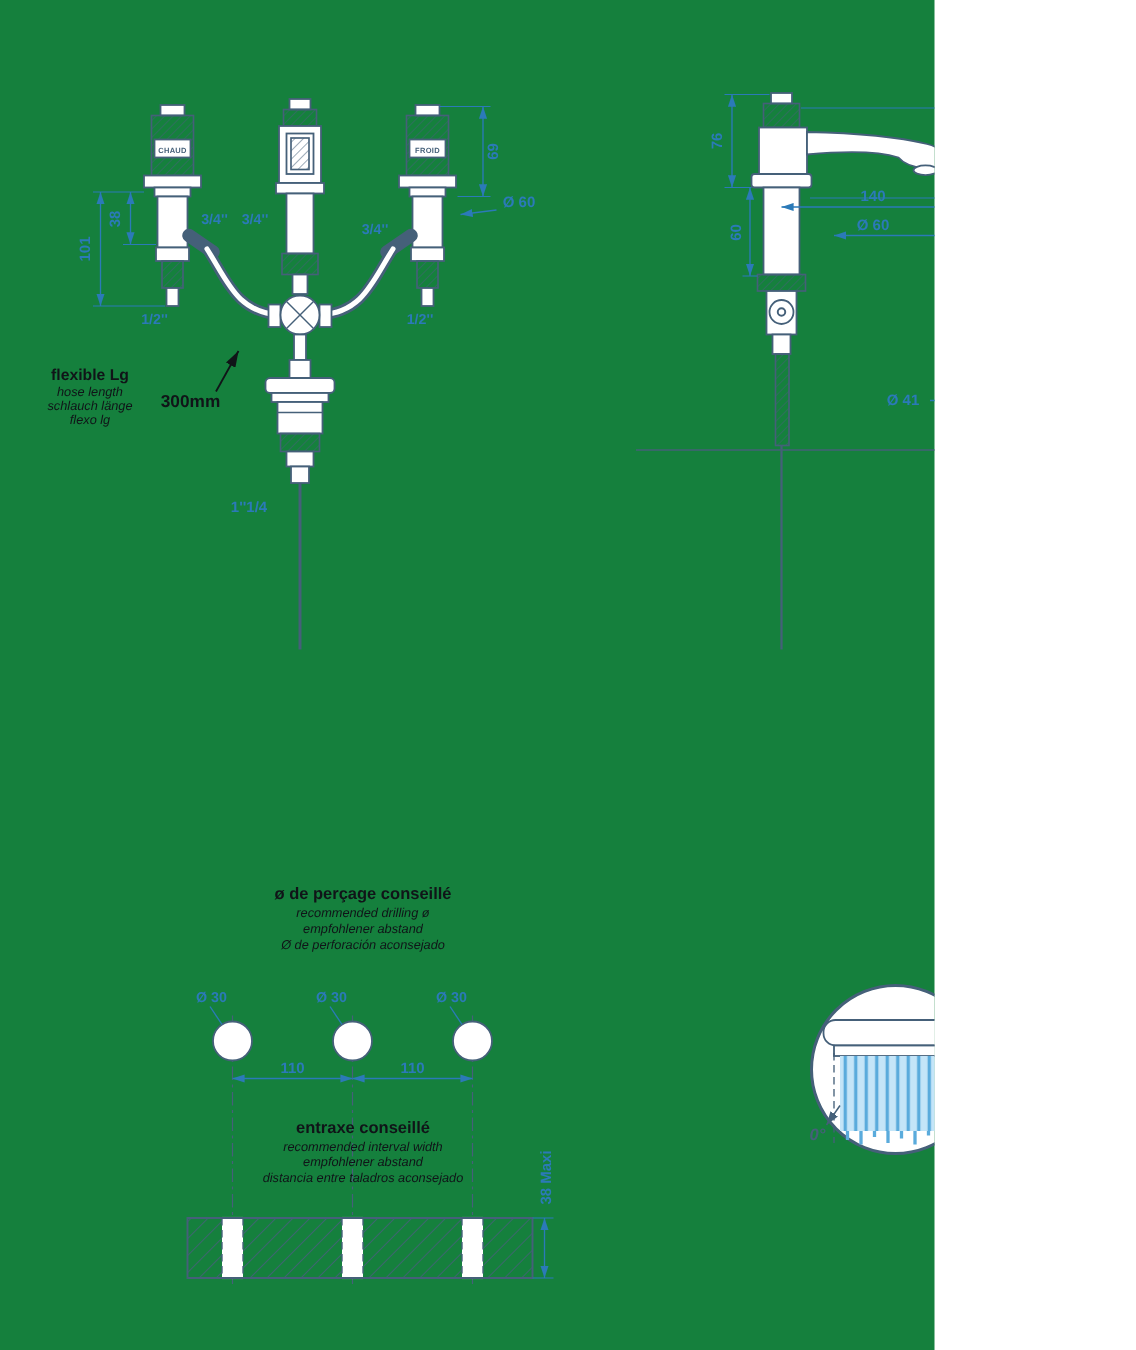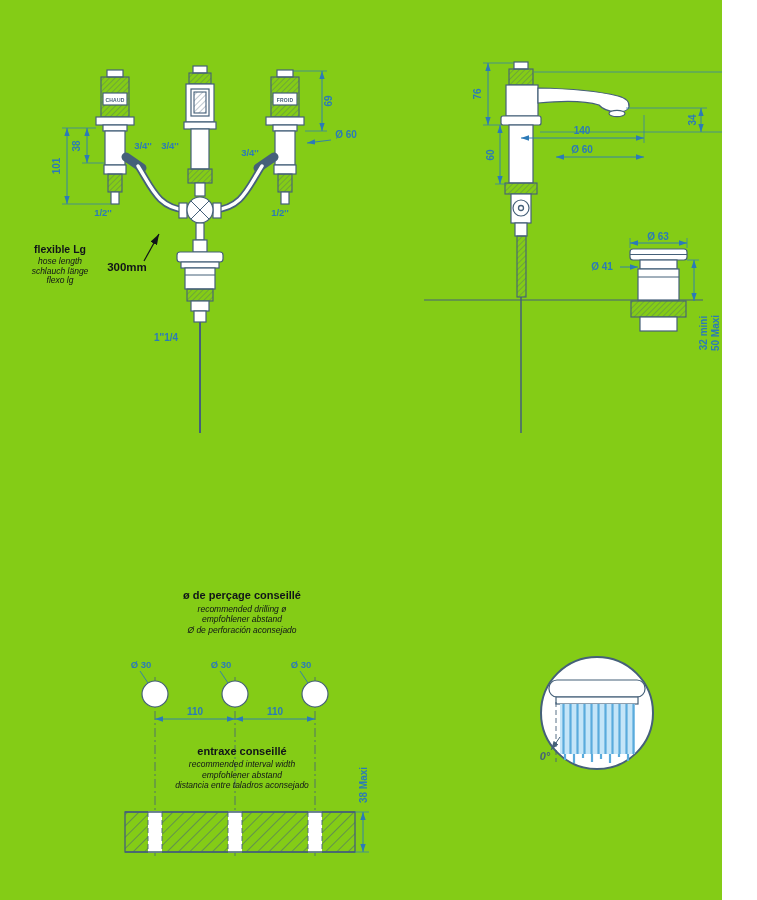--- a/index.html
+++ b/index.html
@@ -1,16 +1,16 @@
 <!DOCTYPE html>
 <html style="--line: #456079; --dim: #2b7ab8; --ink: #101418; --water_bg: #c4e5f8; --water_line: #5aabdc;"><head>
 <meta charset="utf-8">
 <style>
   html,body{margin:0;padding:0;background:#fff}
-  .page{width:722px;height:900px;background:#84cc16;font-family:"Liberation Sans",sans-serif;overflow:hidden}
+  .page{width:623px;height:900px;background:#15803d;font-family:"Liberation Sans",sans-serif;overflow:hidden}
   svg{display:block}
   text{font-family:"Liberation Sans",sans-serif}
   .s{stroke:var(--line,#456079);stroke-width:1.3;fill:none}
   .s2{stroke:var(--line,#456079);stroke-width:2;fill:#fff}
   .sf{stroke:var(--line,#456079);stroke-width:1.2;fill:#fff}
   .sh{stroke:var(--line,#456079);stroke-width:1.1;fill:url(#hatch)}
   .sh2{stroke:var(--line,#456079);stroke-width:1.3;fill:url(#hatch2)}
   .thick{stroke:var(--line,#456079);stroke-width:9;fill:none;stroke-linecap:round}
   .tube{stroke:var(--line,#456079);stroke-width:7;fill:none;stroke-linecap:round}
   .tubein{stroke:#fff;stroke-width:3.4;fill:none;stroke-linecap:round}

